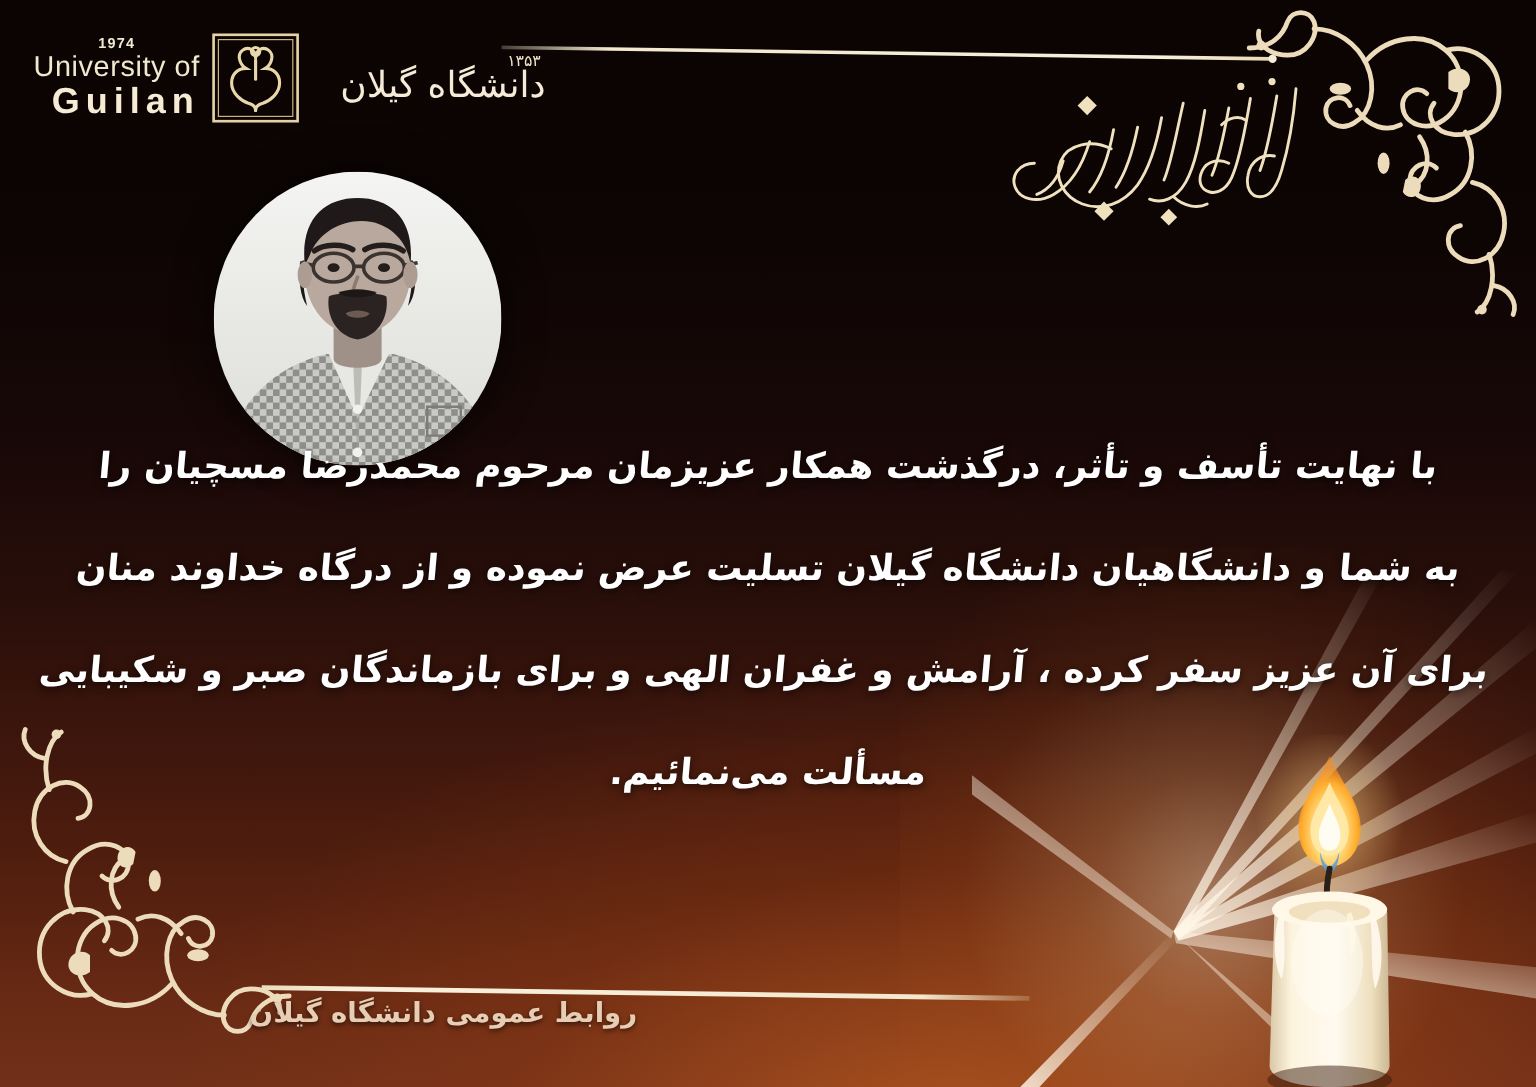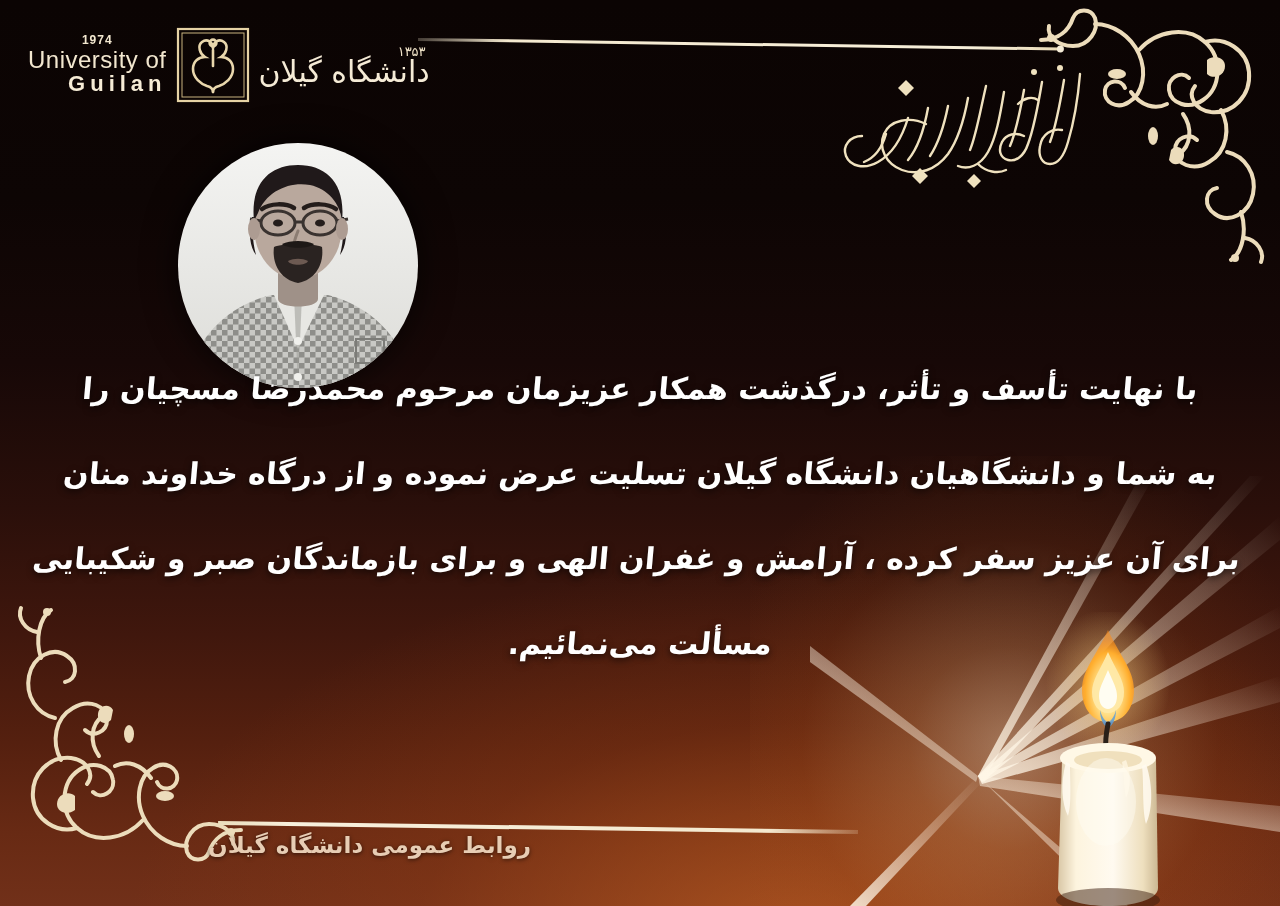--- a/index.html
+++ b/index.html
@@ -79,37 +79,38 @@
     color: #f3e8d0;
     margin-bottom: 1px;
     align-self: center;
   }
   .logo-univ {
     font-size: 24px;
     letter-spacing: 0.5px;
     color: #f2e7cf;
   }
   .logo-guilan {
-    font-size: 22px;
+    font-size: 30px;
     font-weight: bold;
     letter-spacing: 5px;
     color: #f6ecd6;
   }
   .logo-emblem {
     width: 76px;
     height: 78px;
     flex: 0 0 auto;
   }
   .logo-emblem svg { width: 100%; height: 100%; display: block; }
   .logo-fa {
     display: flex;
     flex-direction: column;
     align-items: flex-start;
     direction: rtl;
     margin-right: 2px;
+    margin-left: 25px;
   }
   .logo-year-fa {
     font-size: 13px;
     color: #f0e3c8;
     letter-spacing: 1px;
     margin-bottom: -2px;
     padding-right: 4px;
   }
   .logo-fa-name {
     font-size: 30px;

